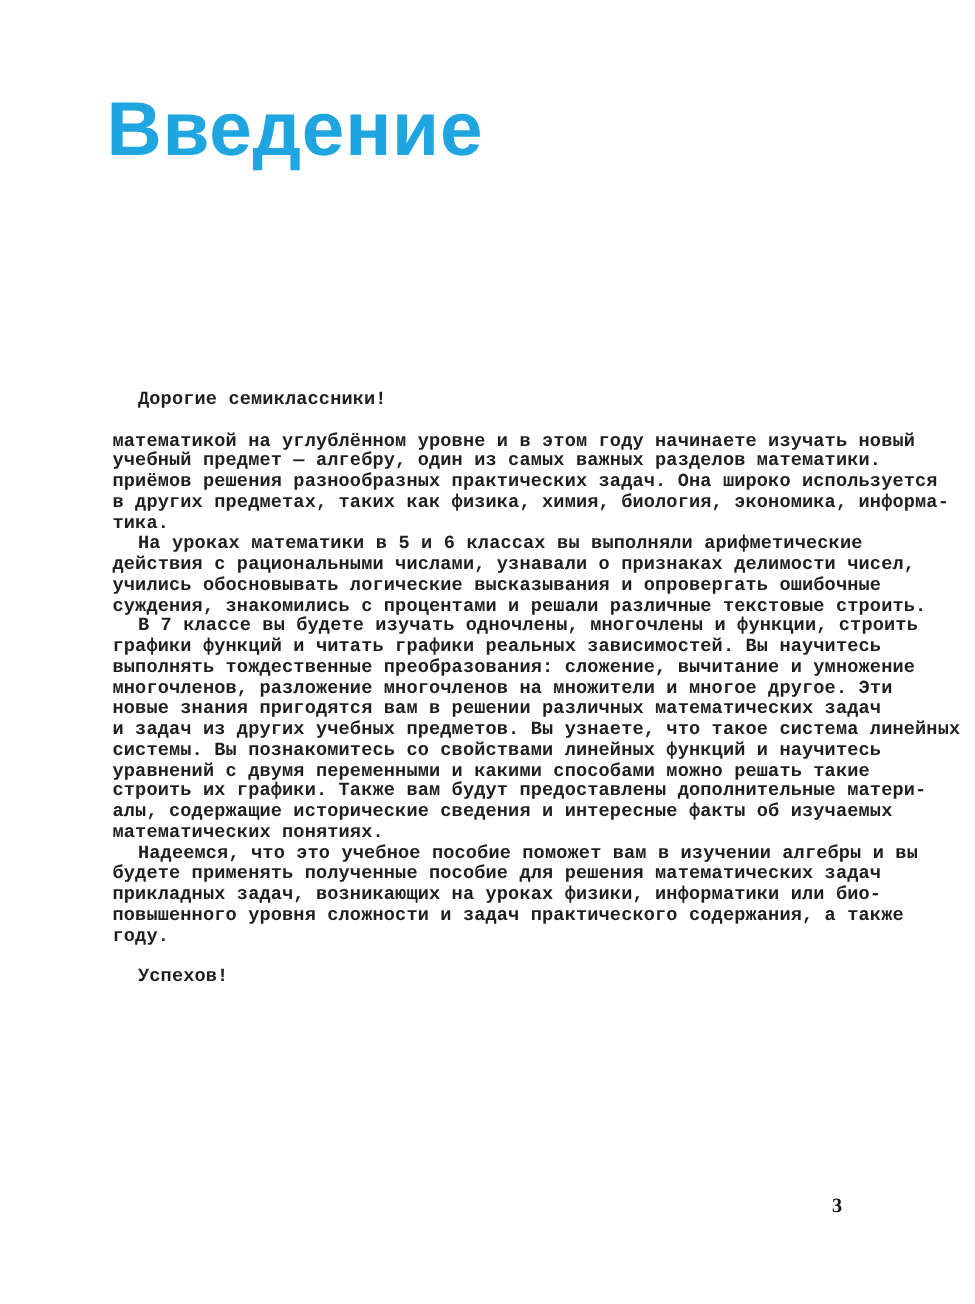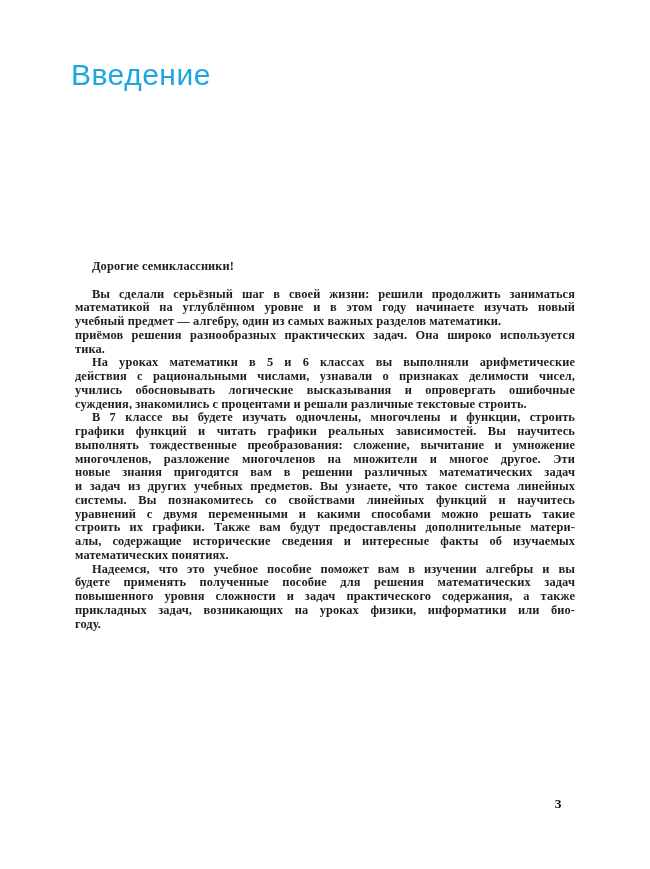--- a/index.html
+++ b/index.html
@@ -13,31 +13,31 @@
     height: 869px;
     background: #ffffff;
     overflow: hidden;
   }
   .title {
     position: absolute;
     left: 71px;
     top: 60px;
     margin: 0;
     font-family: "Liberation Sans", sans-serif;
-    font-weight: normal;
-    font-size: 30px;
+    font-weight: bold;
+    font-size: 51px;
     line-height: 1;
     letter-spacing: 0.5px;
   }
   .body-text {
     position: absolute;
     left: 75px;
     top: 260px;
     width: 500px;
-    font-family: Liberation Serif, serif;
+    font-family: Liberation Mono, monospace;
     font-weight: bold;
     font-size: 12.4px;
     line-height: 13.75px;
     color: #1e1e1e;
     letter-spacing: 0.1px;
   }
   .line {
     white-space: nowrap;
     text-align: justify;
     text-align-last: justify;
@@ -76,26 +76,26 @@
 </head>
 <body>
 
 <div class="page" style="background: rgb(255, 255, 255);">
   <h1 class="title" style="color: rgb(31, 166, 224);">Введение</h1>
 
   <div class="body-text" style="color: rgb(30, 30, 30);">
     <div class="greeting">Дорогие семиклассники!</div>
     <div id="paragraphs">
         <div>
-          <div class="line first">Вы сделали серьёзный шаг в своей жизни: решили продолжить заниматься</div>
           <div class="line">математикой на углублённом уровне и в этом году начинаете изучать новый</div>
           <div class="line last">учебный предмет — алгебру, один из самых важных разделов математики.</div>
         </div>
         <div>
           <div class="line">приёмов решения разнообразных практических задач. Она широко используется</div>
+          <div class="line">в других предметах, таких как физика, химия, биология, экономика, информа-</div>
           <div class="line last">тика.</div>
         </div>
         <div>
           <div class="line first">На уроках математики в 5 и 6 классах вы выполняли арифметические</div>
           <div class="line">действия с рациональными числами, узнавали о признаках делимости чисел,</div>
           <div class="line">учились обосновывать логические высказывания и опровергать ошибочные</div>
           <div class="line last">суждения, знакомились с процентами и решали различные текстовые строить.</div>
         </div>
         <div>
           <div class="line first">В 7 классе вы будете изучать одночлены, многочлены и функции, строить</div>
@@ -106,21 +106,22 @@
           <div class="line">и задач из других учебных предметов. Вы узнаете, что такое система линейных</div>
           <div class="line">системы. Вы познакомитесь со свойствами линейных функций и научитесь</div>
           <div class="line">уравнений с двумя переменными и какими способами можно решать такие</div>
           <div class="line">строить их графики. Также вам будут предоставлены дополнительные матери-</div>
           <div class="line">алы, содержащие исторические сведения и интересные факты об изучаемых</div>
           <div class="line last">математических понятиях.</div>
         </div>
         <div>
           <div class="line first">Надеемся, что это учебное пособие поможет вам в изучении алгебры и вы</div>
           <div class="line">будете применять полученные пособие для решения математических задач</div>
+          <div class="line">прикладных задач, возникающих на уроках физики, информатики или био-</div>
           <div class="line">повышенного уровня сложности и задач практического содержания, а также</div>
-          <div class="line">прикладных задач, возникающих на уроках физики, информатики или био-</div>
           <div class="line last">году.</div>
         </div>
       </div>
+    <div class="closing">Успехов!</div>
   </div>
 
   <div class="pagenum">3</div>
 </div>
 
 </body></html>

